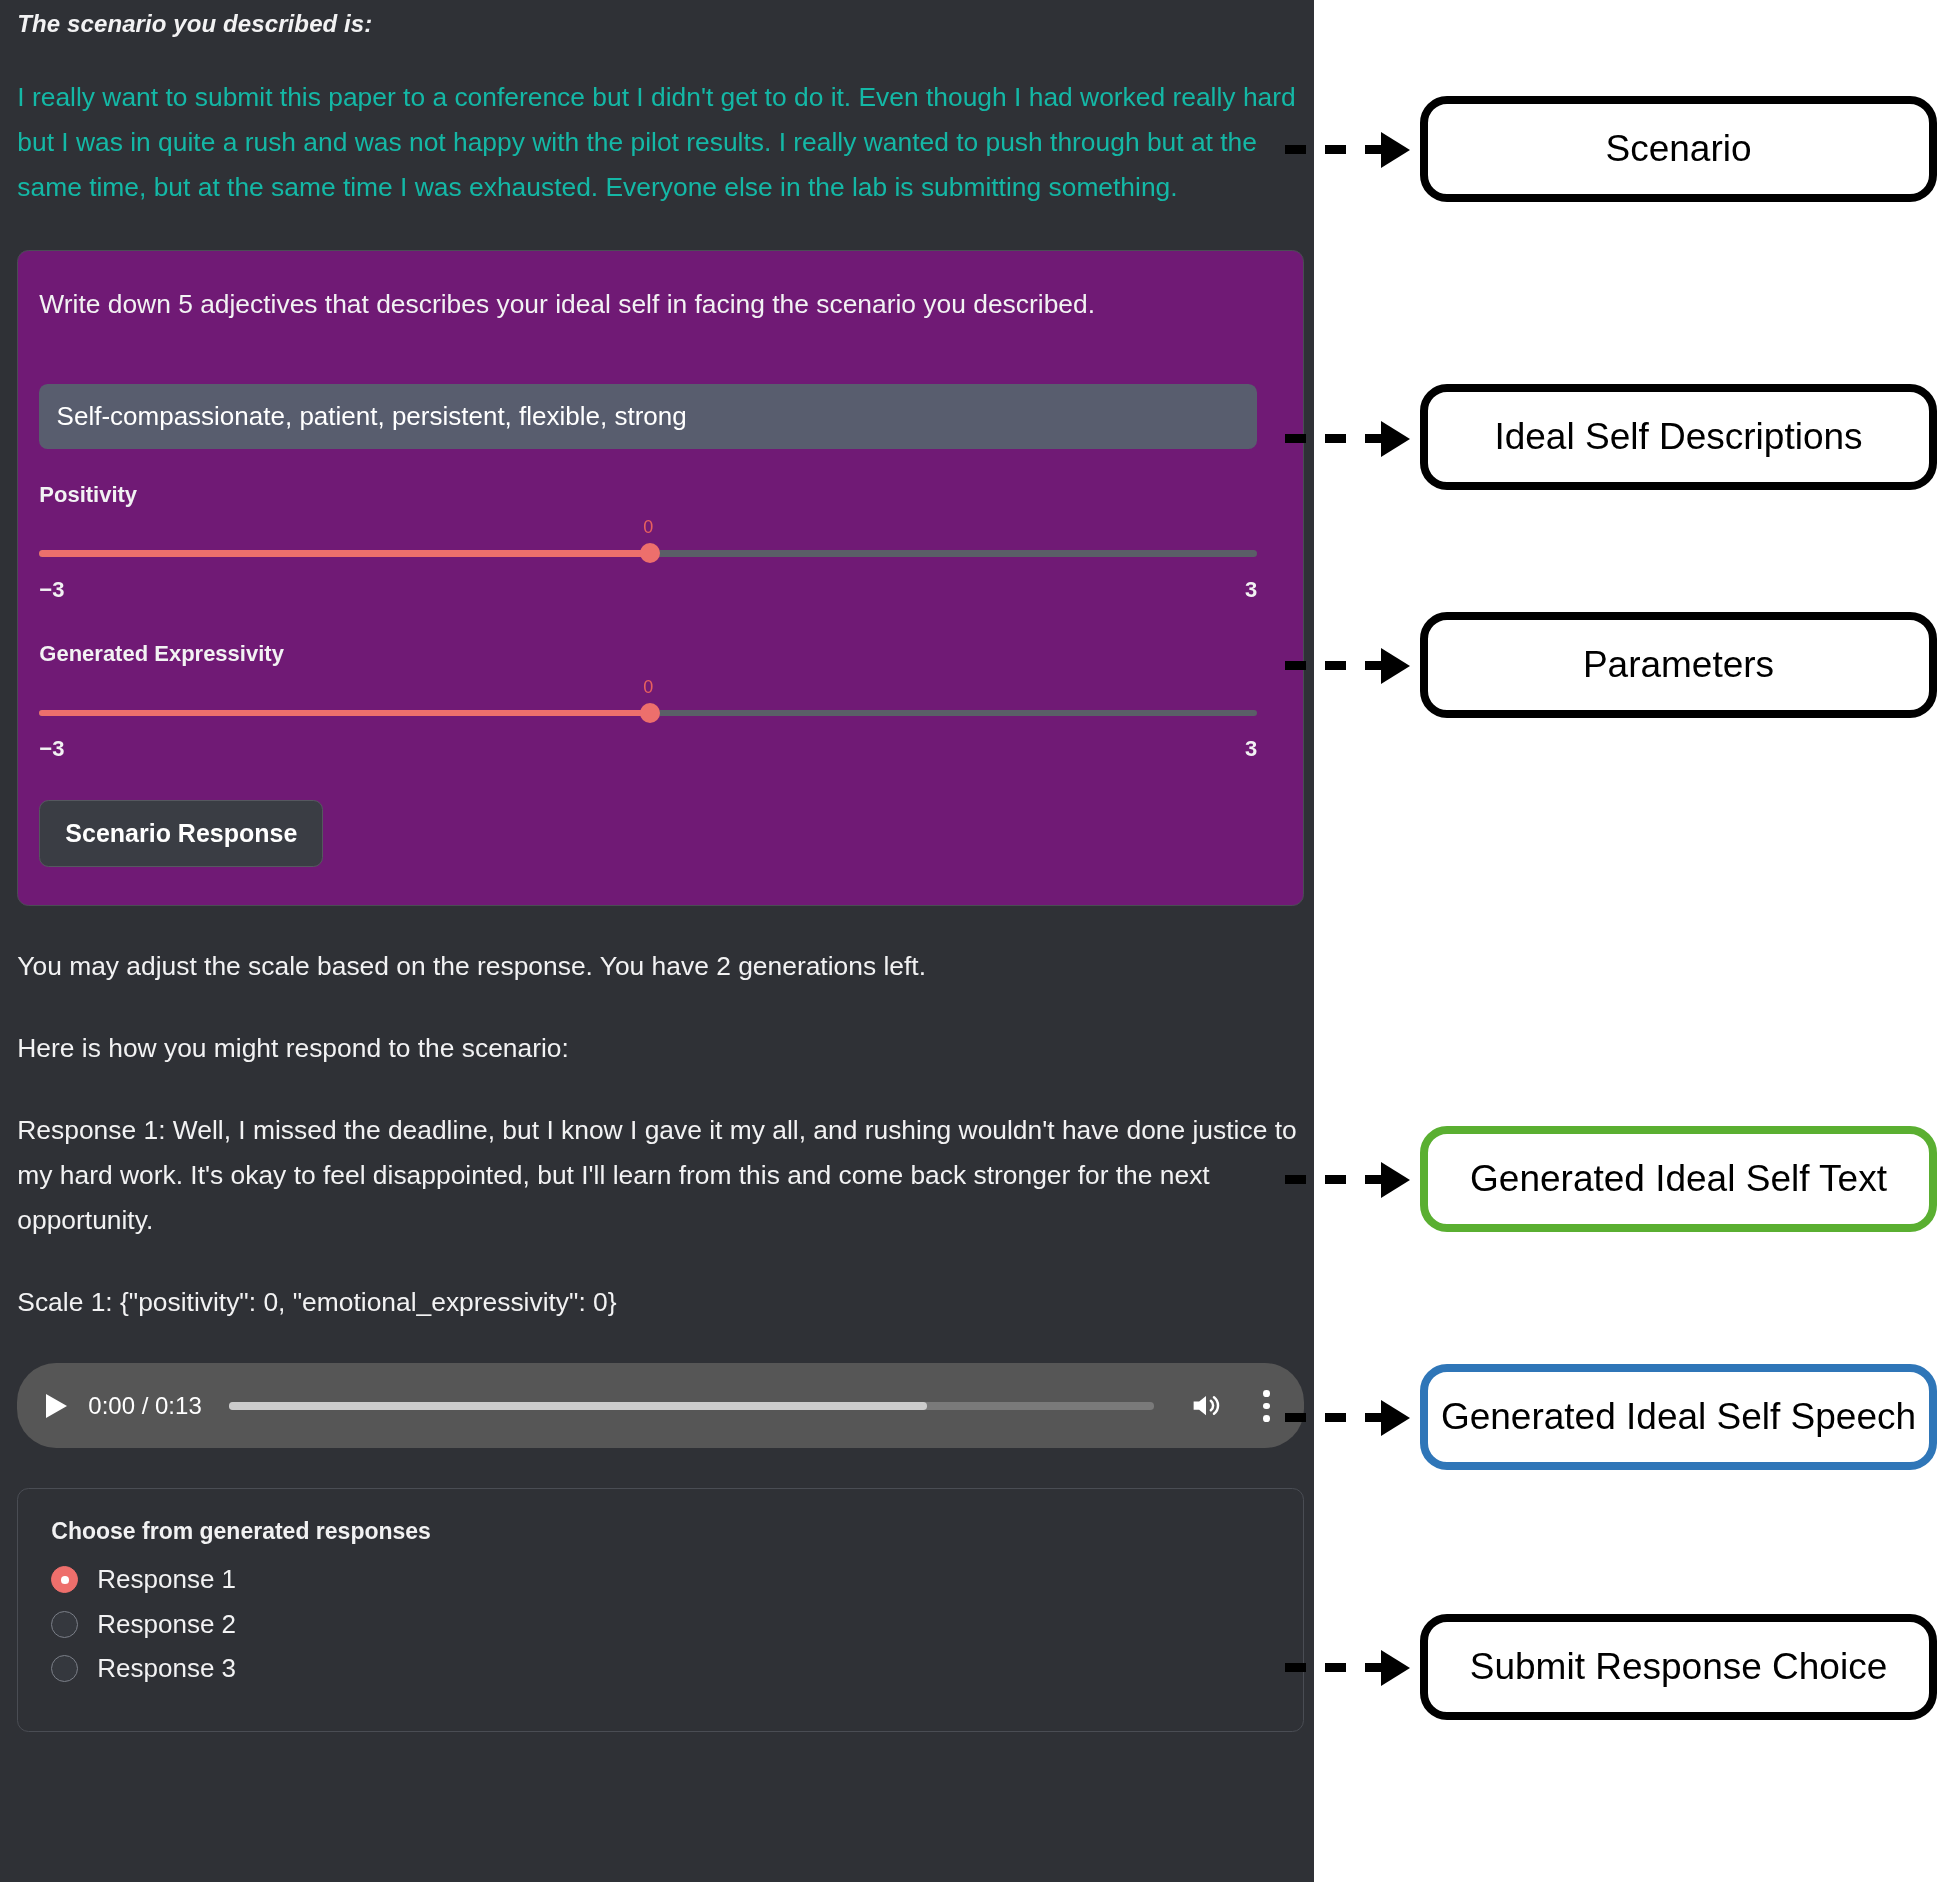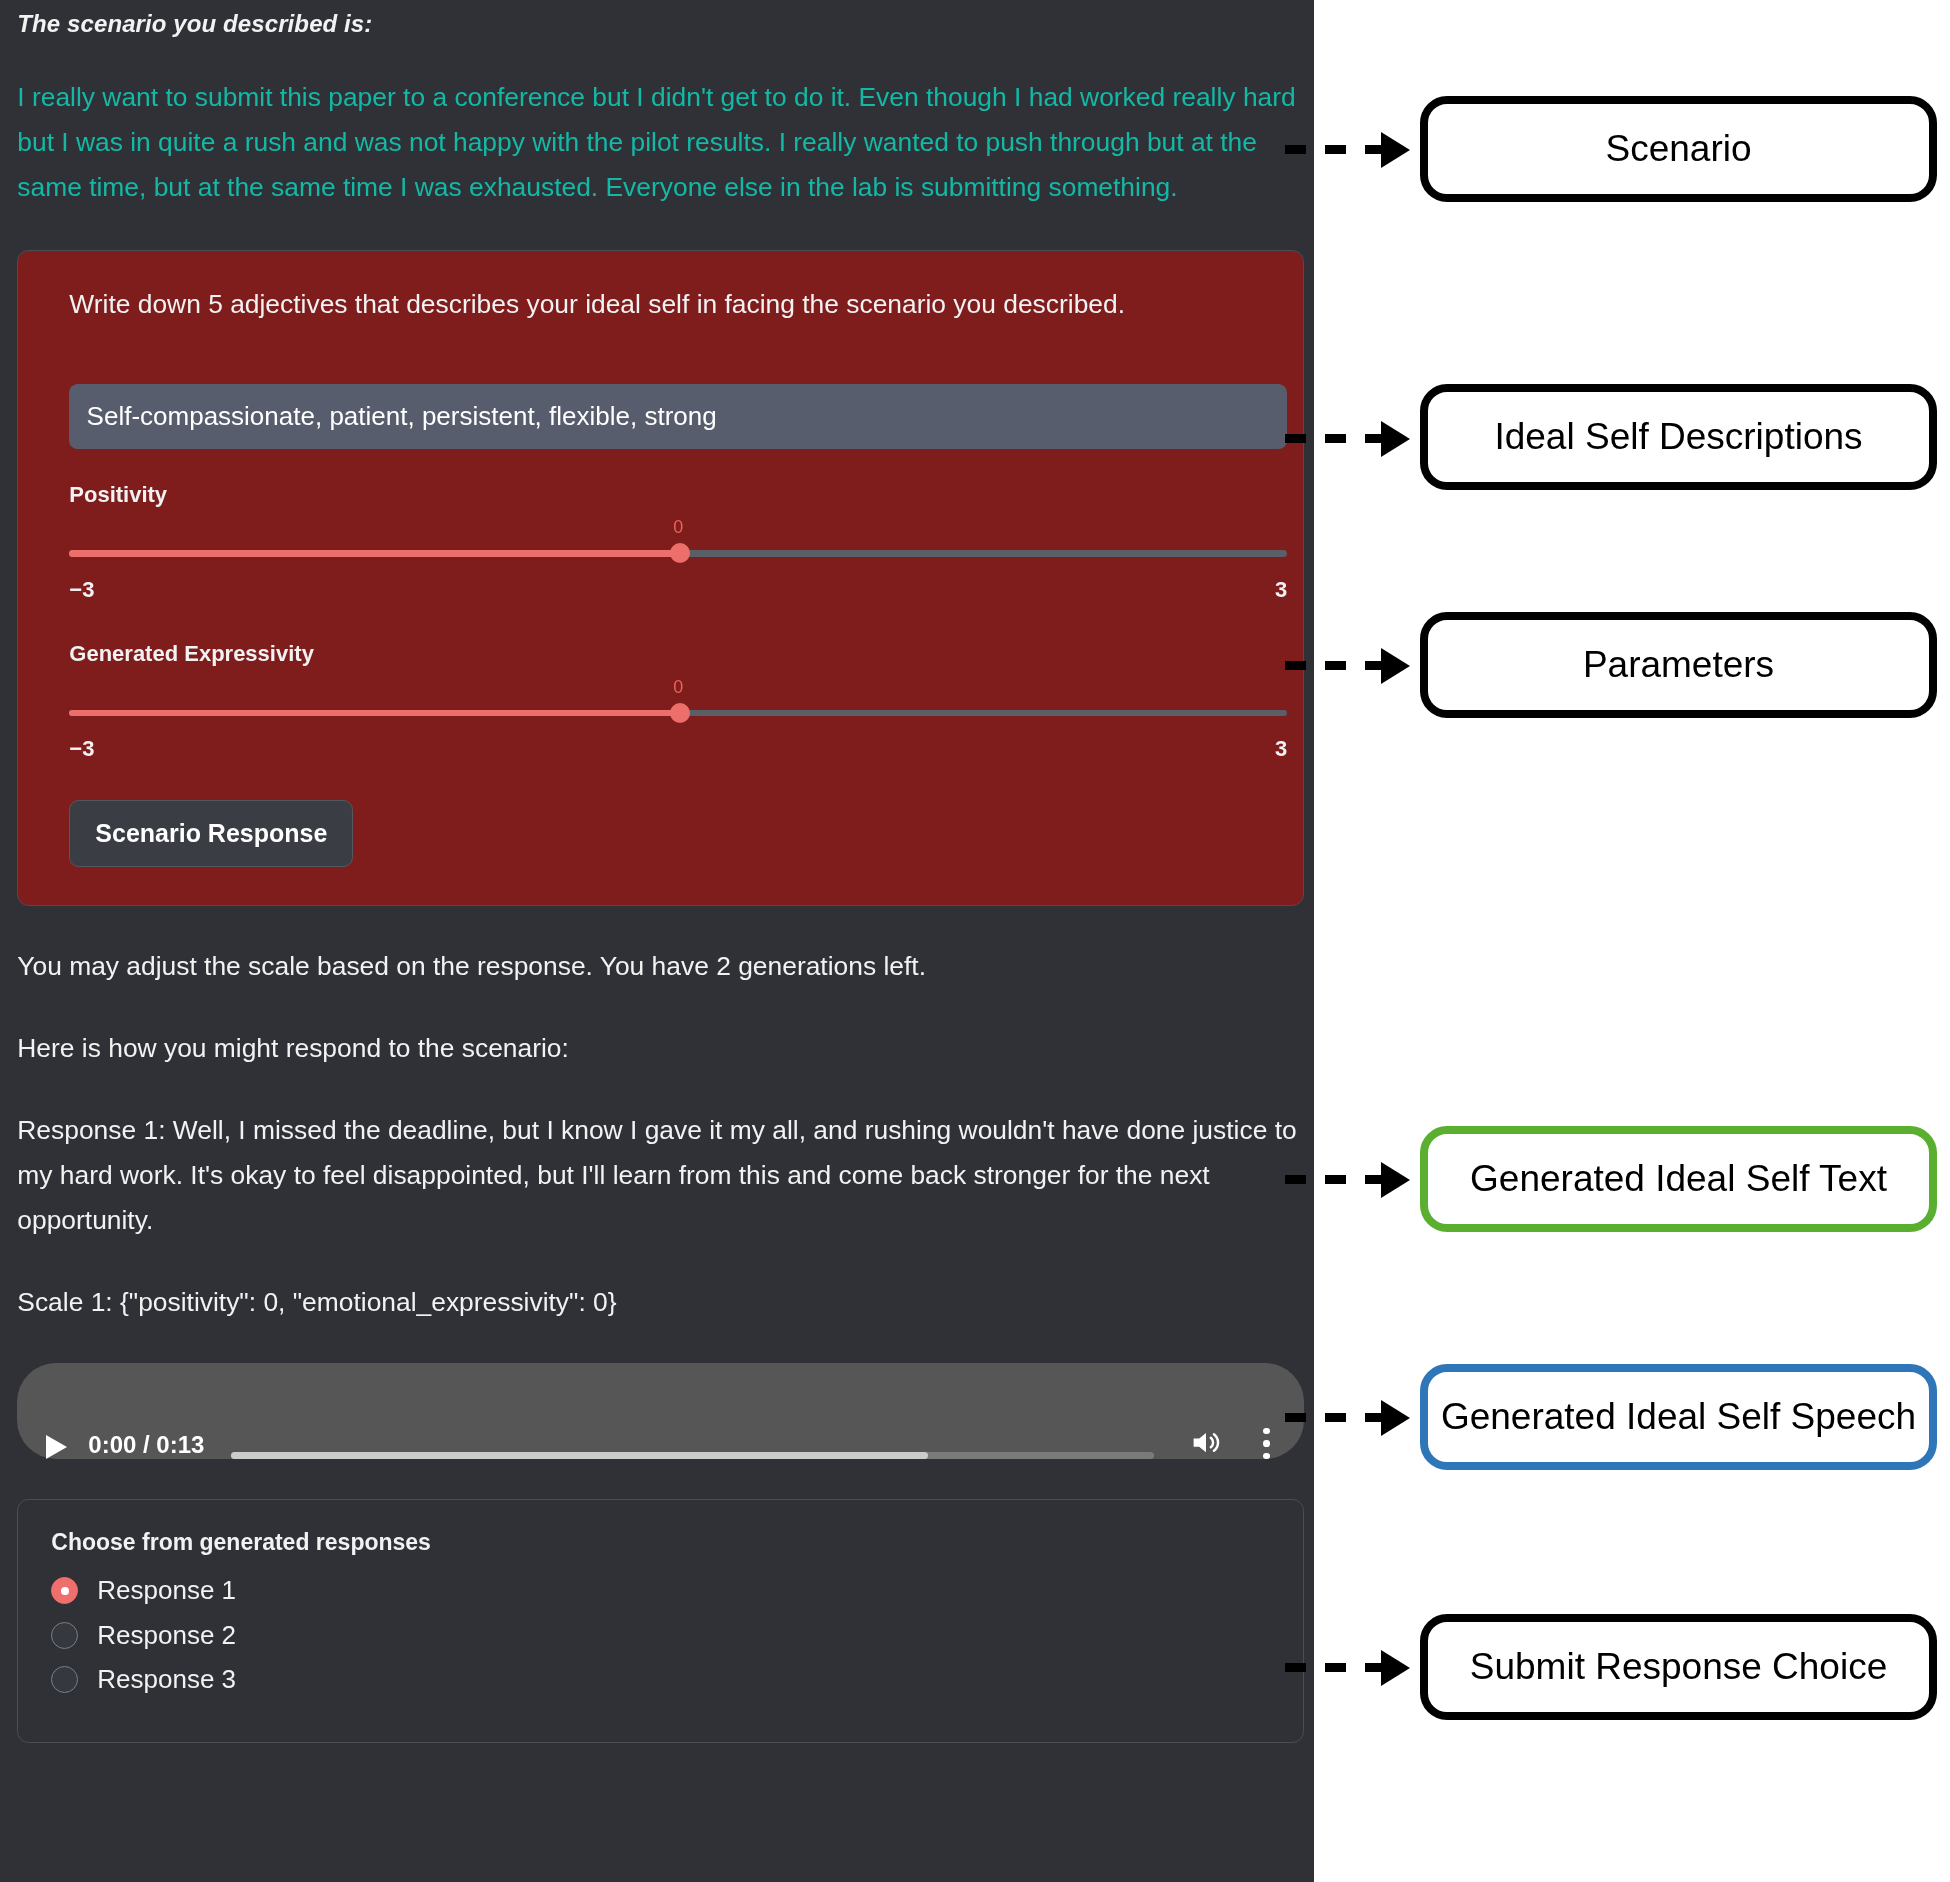--- a/index.html
+++ b/index.html
@@ -45,23 +45,23 @@
     color: #14b8a6;
     margin-top: 37px;
     max-width: 1287px;
   }
 
   
   .card {
     border: 1.4px solid #4a4d54;
     border-radius: 11.5px;
     margin-top: 40px;
-    padding: 33px 33px 38px 51px;
+    padding: 33px 33px 38px 21px;
     width: 1287px;
-    background: #7f1d1d;
+    background: #701a75;
   }
   .card-prompt {
     font-size: 26.4px;
     color: #f2f2f3;
     line-height: 40px;
   }
 
   .text-input {
     margin-top: 60px;
     width: 1218px;
@@ -160,27 +160,26 @@
     color: #f2f2f3;
     margin-top: 38px;
     max-width: 1287px;
   }
   .para.tight { margin-top: 37px; }
 
   
   .audio-player {
     margin-top: 38px;
     width: 1287px;
-    height: 96px;
+    height: 85px;
     background: #565656;
     border-radius: 39px;
     display: flex;
-    align-items: flex-end;
+    align-items: center;
     padding: 0 25px 0 29px;
-    font-weight: bold;
   }
   .audio-play {
     width: 0; height: 0;
     border-left: 21px solid #ffffff;
     border-top: 12.5px solid transparent;
     border-bottom: 12.5px solid transparent;
     margin-right: 21px;
     cursor: pointer;
   }
   .audio-time {

